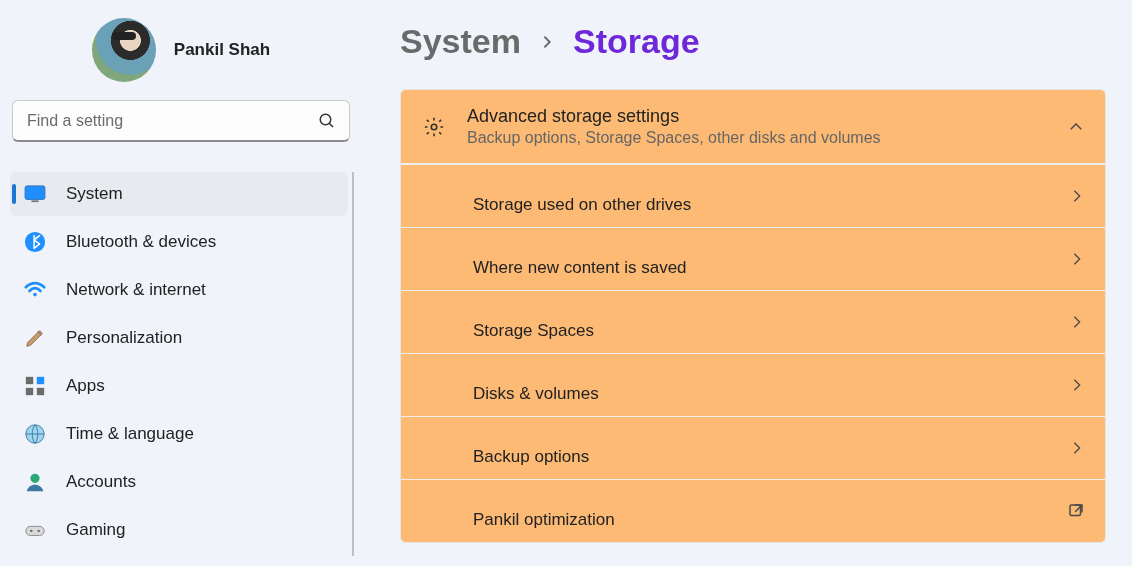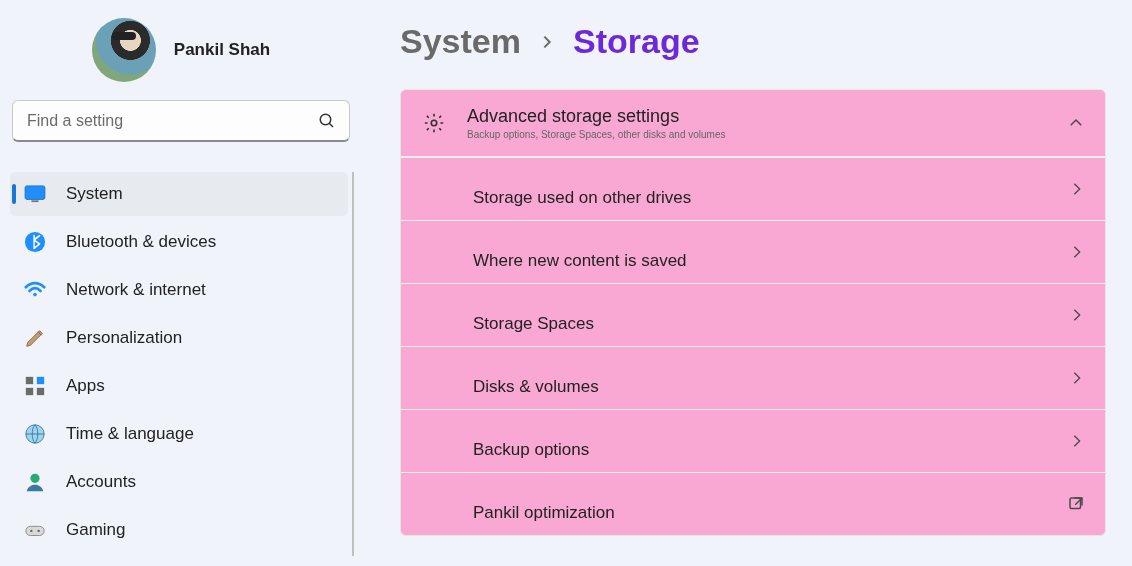--- a/index.html
+++ b/index.html
@@ -70,31 +70,31 @@
     }
     .nicon { width:22px; height:22px; display:flex; align-items:center; justify-content:center; flex:0 0 22px;}
     .main {
       flex:1; padding: 10px 26px 0 40px; overflow:hidden;
     }
     .bc { display:flex; align-items:center; gap:18px; margin: 12px 0 28px 0; }
     .bc-parent { font-size:34px; font-weight:600; color:#6a6a6a; cursor:pointer;}
     .bc-sep { font-size:26px; color:#6a6a6a; }
     .bc-current{ font-size:34px; font-weight:700; color:#6d28d9; }
     .panel {
-      background:#f9a8d4; border:1px solid #e5e5e5; border-radius:6px;
+      background:#fdba74; border:1px solid #e5e5e5; border-radius:6px;
       overflow:hidden;
     }
     .adv {
       display:flex; align-items:center; gap:22px; padding:16px 20px 16px 22px;
       cursor:pointer;
       border-bottom:1px solid #eee;
     }
     .adv .txt{ flex:1; }
     .adv-title{ font-size:18px; color:#222; }
-    .adv-sub{ font-size:10px; color:#666; margin-top:2px;}
+    .adv-sub{ font-size:16px; color:#666; margin-top:2px;}
     .row {
       display:flex; align-items:center; padding:0 20px 0 72px; height:63px;
       border-top:1px solid #eee; font-size:17px; color:#222; cursor:pointer;
     }
     .row:first-of-type{border-top:none;}
     .row .lbl{ flex:1;margin-top:17px; }
     .chev, .caret { color:#4a4a4a; }
     svg { display:block; }
   </style>
 </head>

